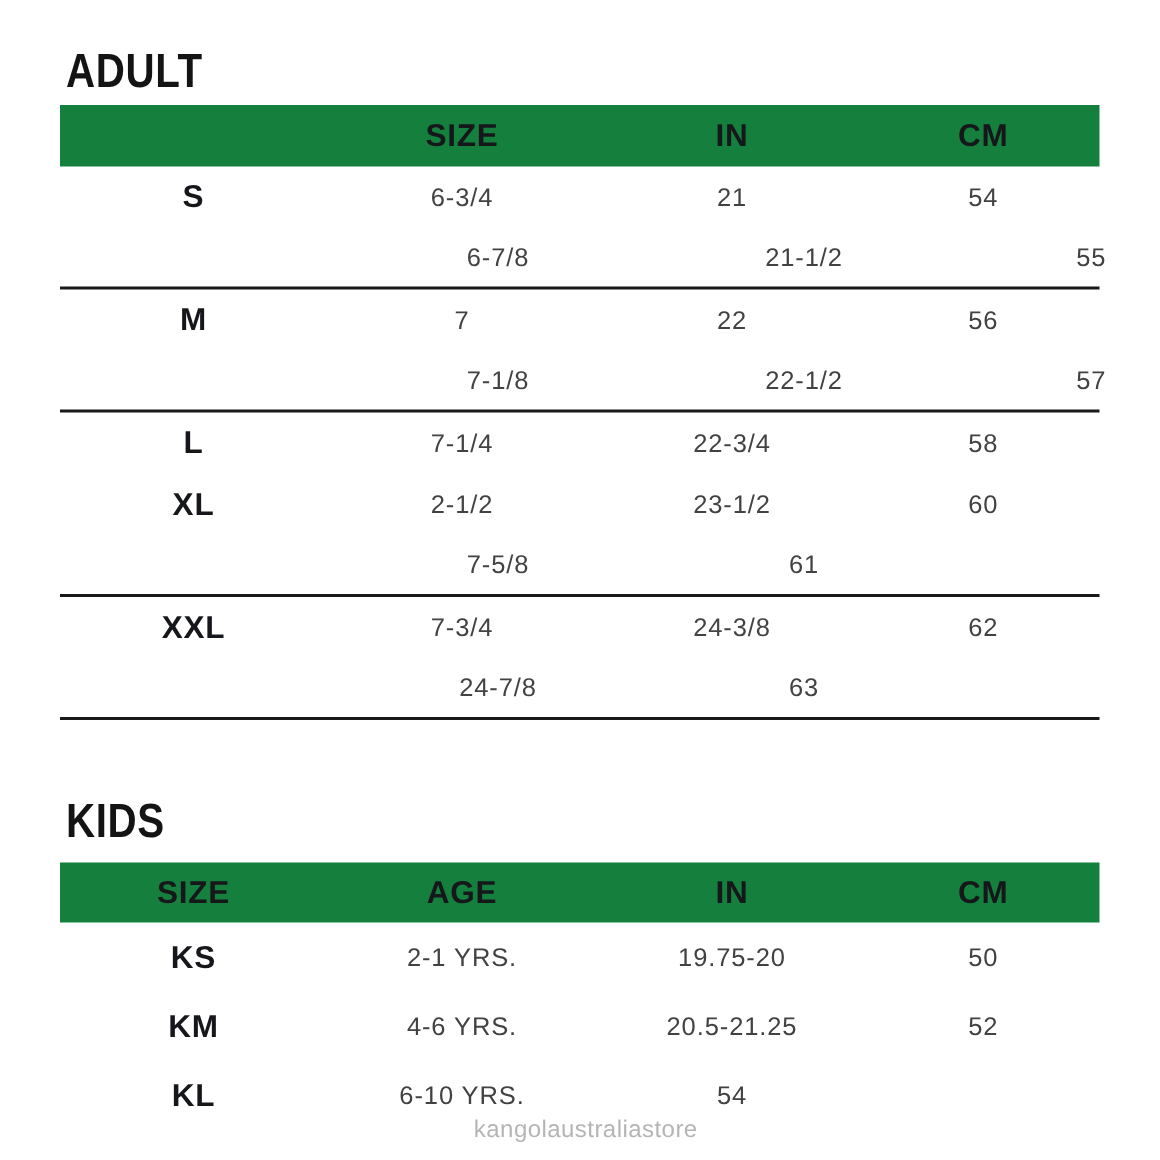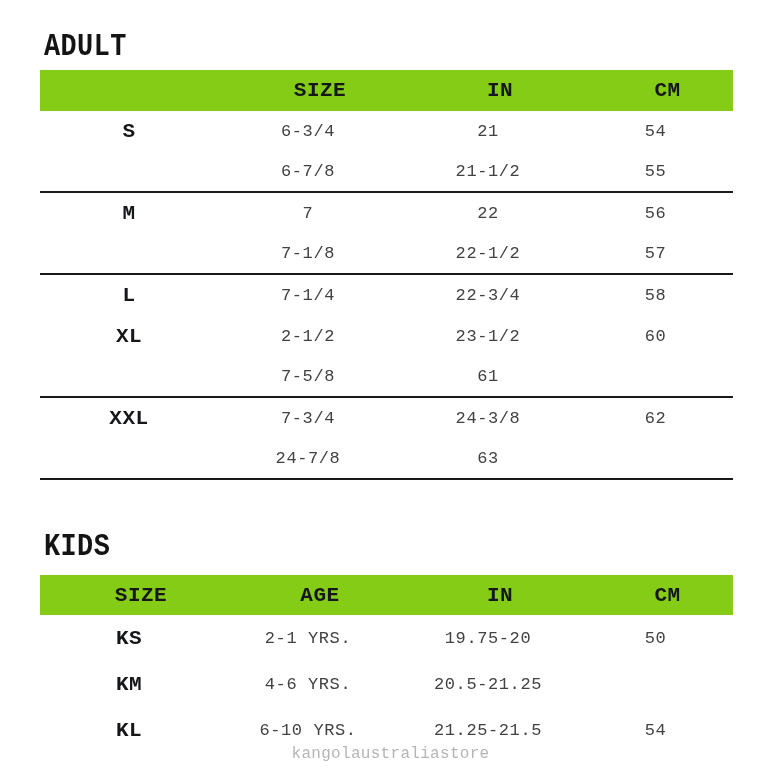--- a/index.html
+++ b/index.html
@@ -2,21 +2,21 @@
 <html><head>
 <meta charset="utf-8">
 <style>
   * { margin: 0; padding: 0; box-sizing: border-box; }
   html, body { background: #ffffff; }
   .page {
     position: relative;
     width: 773px;
     height: 773px;
     background: #ffffff;
-    font-family: Liberation Mono, monospace;
+    font-family: Liberation Sans, sans-serif;
     overflow: hidden;
   }
   .section-title {
     position: absolute;
     left: 44px;
     font-size: 32px;
     font-weight: 700;
     color: #141414;
     line-height: 1;
     transform: scaleX(0.84);
@@ -35,41 +35,40 @@
   .adult-table { top: 70px; }
   .kids-table  { top: 575px; }
 
   .row {
     display: grid;
     grid-template-columns: 178px 180px 180px 155px;
     align-items: center;
     height: 41px;
   }
   .row.header {
-    background: #84cc16;
+    background: #15803d;
     height: 41px;
-    padding-left: 12px;
   }
   .kids-table .row.header { height: 40px; }
   .kids-table .row.data-row { height: 46px; }
 
   .cell { text-align: center; line-height: 1; }
   .cell.strong {
     font-weight: 700;
     font-size: 21px;
     color: #15171a;
     letter-spacing: 0.5px;
   }
   .cell.data {
     font-weight: 400;
     font-size: 17px;
     color: #424242;
     letter-spacing: 0.6px;
   }
-  .row.divided { border-bottom: 2px solid #191919; }
+  .row.divided { border-bottom: 2px solid #191919; gap: 24px; }
 
   .watermark {
     position: absolute;
     top: 745px;
     left: 4px;
     width: 100%;
     text-align: center;
     font-size: 16px;
     color: #b5b5b5;
     letter-spacing: 0.3px;
@@ -161,24 +160,24 @@
     <div class="row data-row">
       <div class="cell strong">KS</div>
       <div class="cell data">2-1 YRS.</div>
       <div class="cell data">19.75-20</div>
       <div class="cell data">50</div>
     </div>
     <div class="row data-row">
       <div class="cell strong">KM</div>
       <div class="cell data">4-6 YRS.</div>
       <div class="cell data">20.5-21.25</div>
+      <div class="cell data">52</div>
     </div>
     <div class="row data-row">
       <div class="cell strong">KL</div>
       <div class="cell data">6-10 YRS.</div>
-      <div class="cell data">21.25-21.5</div>
       <div class="cell data">54</div>
     </div>
   </div>
 
   <div class="watermark">kangolaustraliastore</div>
 
 </div>
 
 </body></html>

